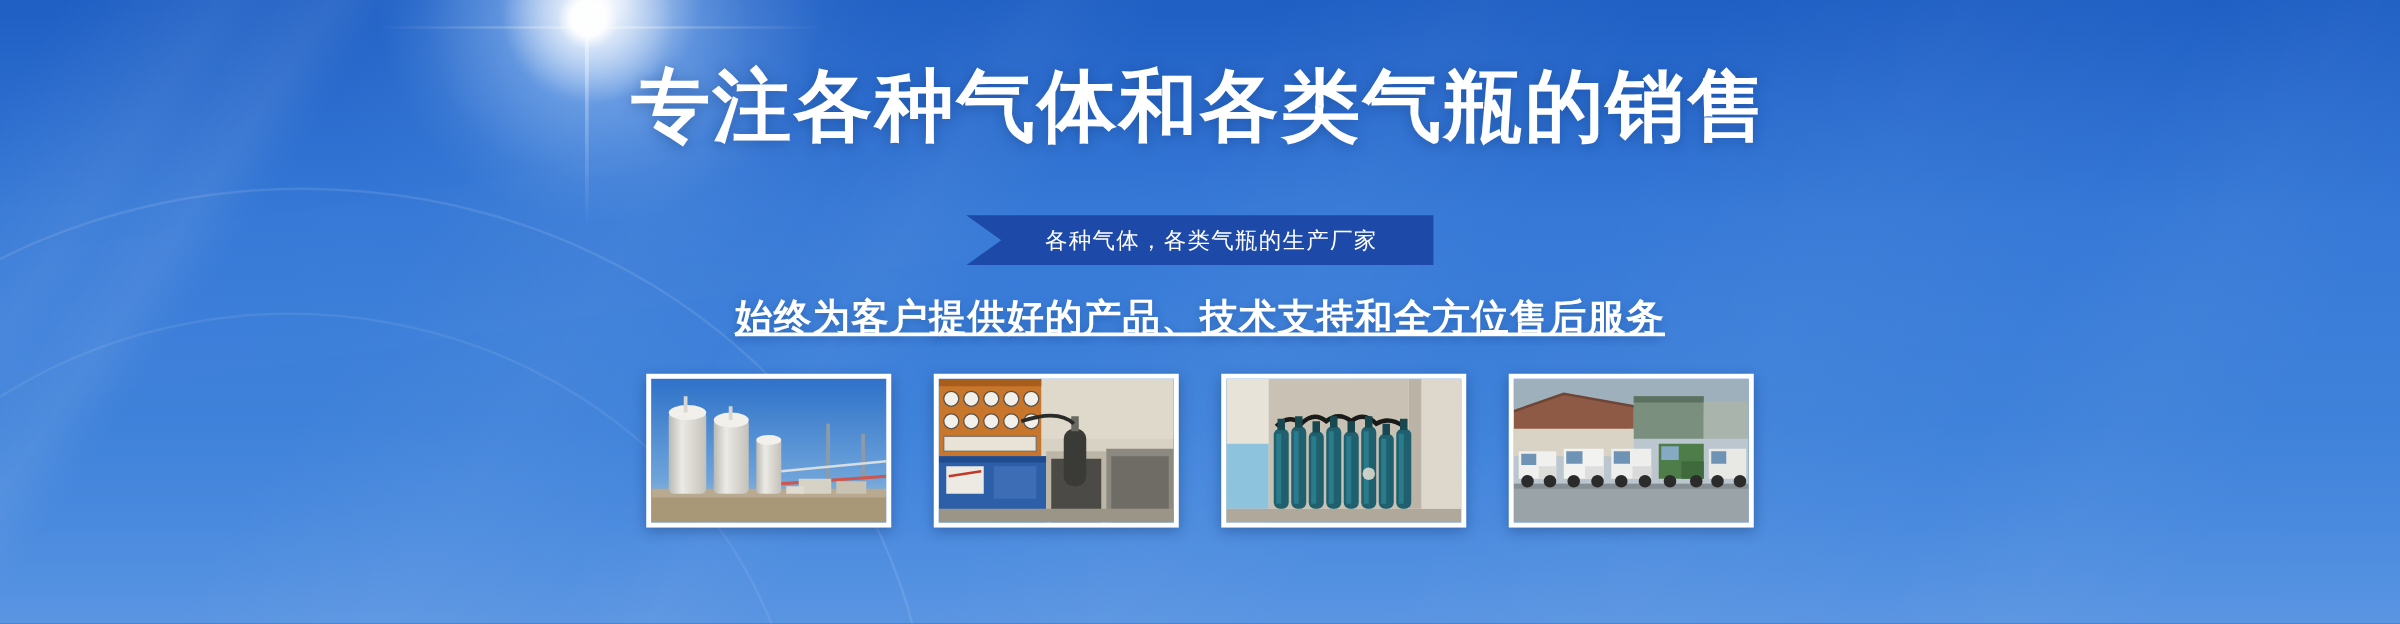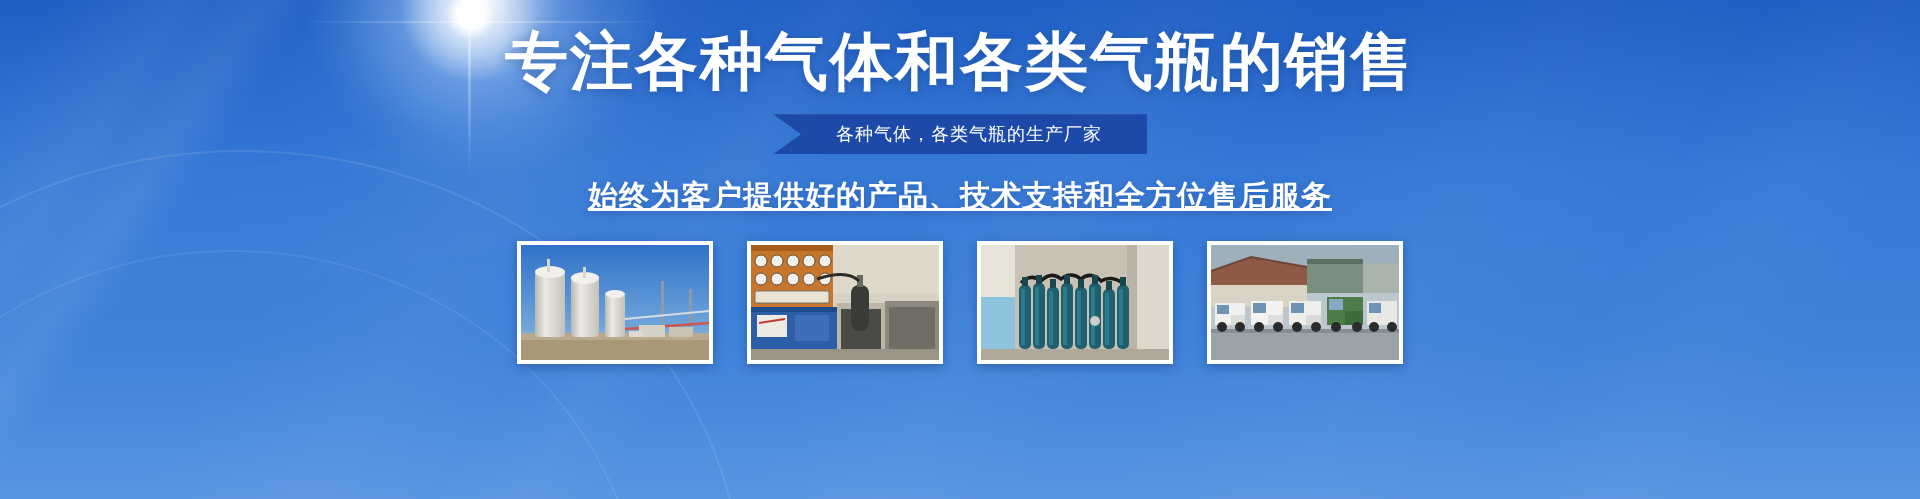--- a/index.html
+++ b/index.html
@@ -35,34 +35,35 @@
     pointer-events:none;
   }
   .flare-v{position:absolute;left:468px;top:-120px;width:3px;height:300px;
     background:linear-gradient(180deg,rgba(255,255,255,0),rgba(255,255,255,.6),rgba(255,255,255,0));opacity:.7;}
   .flare-h{position:absolute;left:300px;top:21px;width:360px;height:2px;
     background:linear-gradient(90deg,rgba(255,255,255,0),rgba(255,255,255,.55),rgba(255,255,255,0));opacity:.6;}
 
   .content{position:relative;z-index:5;text-align:center;}
 
   .headline{
-    margin:0;padding-top:28px;
+    margin:0;padding-top:52px;
     font-size:63px;line-height:1.05;font-weight:bold;letter-spacing:2px;
     color:#ffffff;text-shadow:0 2px 10px rgba(10,45,110,.35);
   }
 
   .ribbon-wrap{margin-top:20px;display:flex;justify-content:center;}
   .ribbon{
     position:relative;
     height:40px;line-height:40px;
     padding:0 34px 4px 52px;
     background:#1d49a8;
     color:#ffffff;font-size:18px;letter-spacing:1px;
     box-sizing:border-box;min-width:374px;
     clip-path:polygon(0% 0%, 100% 0%, 100% 100%, 0% 100%, 7.5% 50%);
+    margin-top:34px;
   }
 
   .subline{
     margin:0;padding-top:22px;
     font-size:30px;font-weight:bold;letter-spacing:1px;color:#ffffff;
     text-shadow:0 2px 8px rgba(10,45,110,.30);
     text-decoration:underline;
   }
 
   .gallery{

